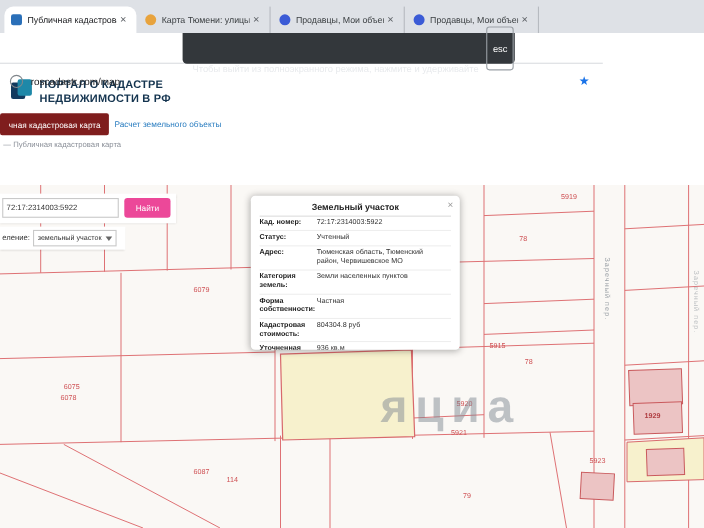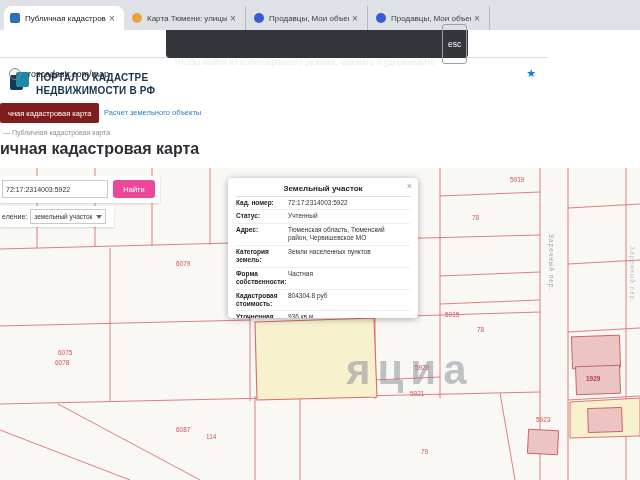--- a/index.html
+++ b/index.html
@@ -182,21 +182,20 @@
   </div>
   <div class="logo-text">
     <div>ПОРТАЛ О КАДАСТРЕ</div>
     <div>НЕДВИЖИМОСТИ В РФ</div>
   </div>
   <div class="nav-row">
     <div class="nav-btn">чная кадастровая карта</div>
     <div class="nav-link">Расчет земельного объекты</div>
   </div>
   <div class="breadcrumb">— Публичная кадастровая карта</div>
-  <div class="page-title">ичная кадастровая карта</div>
 </div>
 
 <div class="tabstrip">
   <div class="tab active" style="left:4px">
     <span class="favicon fav-cadastr"></span>
     <span class="tab-title">Публичная кадастровая ка</span>
     <span class="tab-close">×</span>
   </div>
   <div class="tab inactive" style="left:126px">
     <span class="favicon fav-map"></span>

